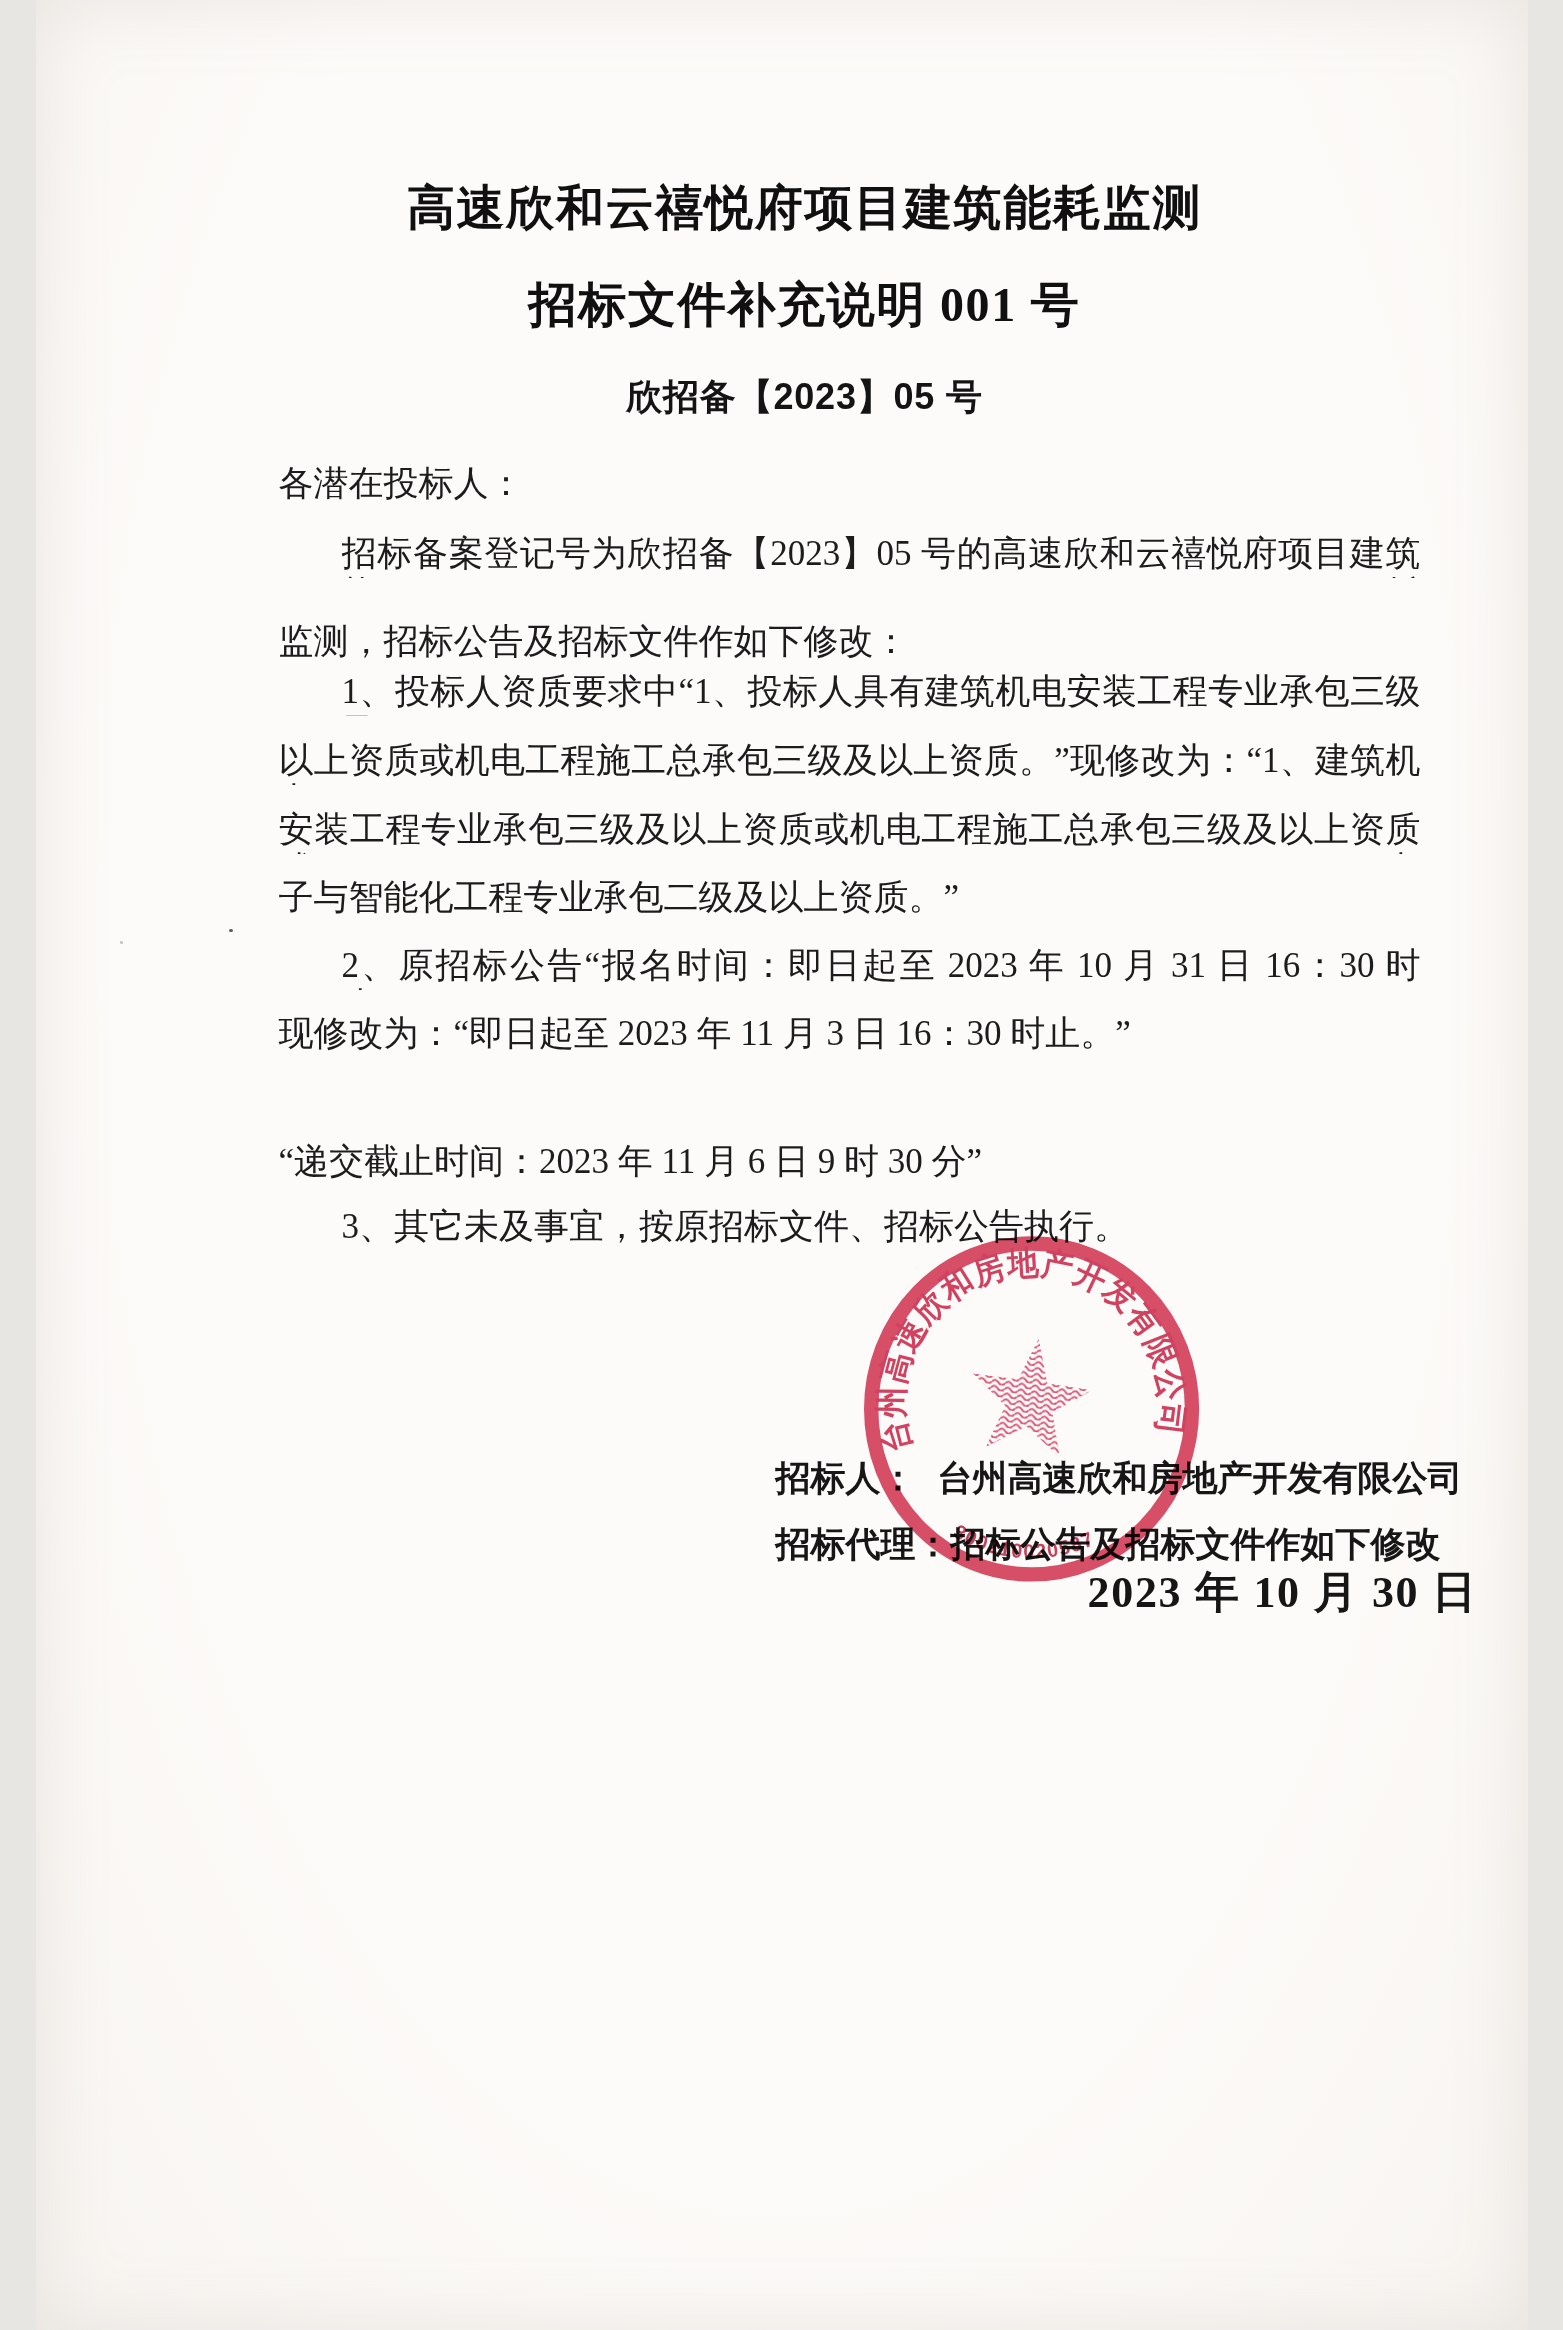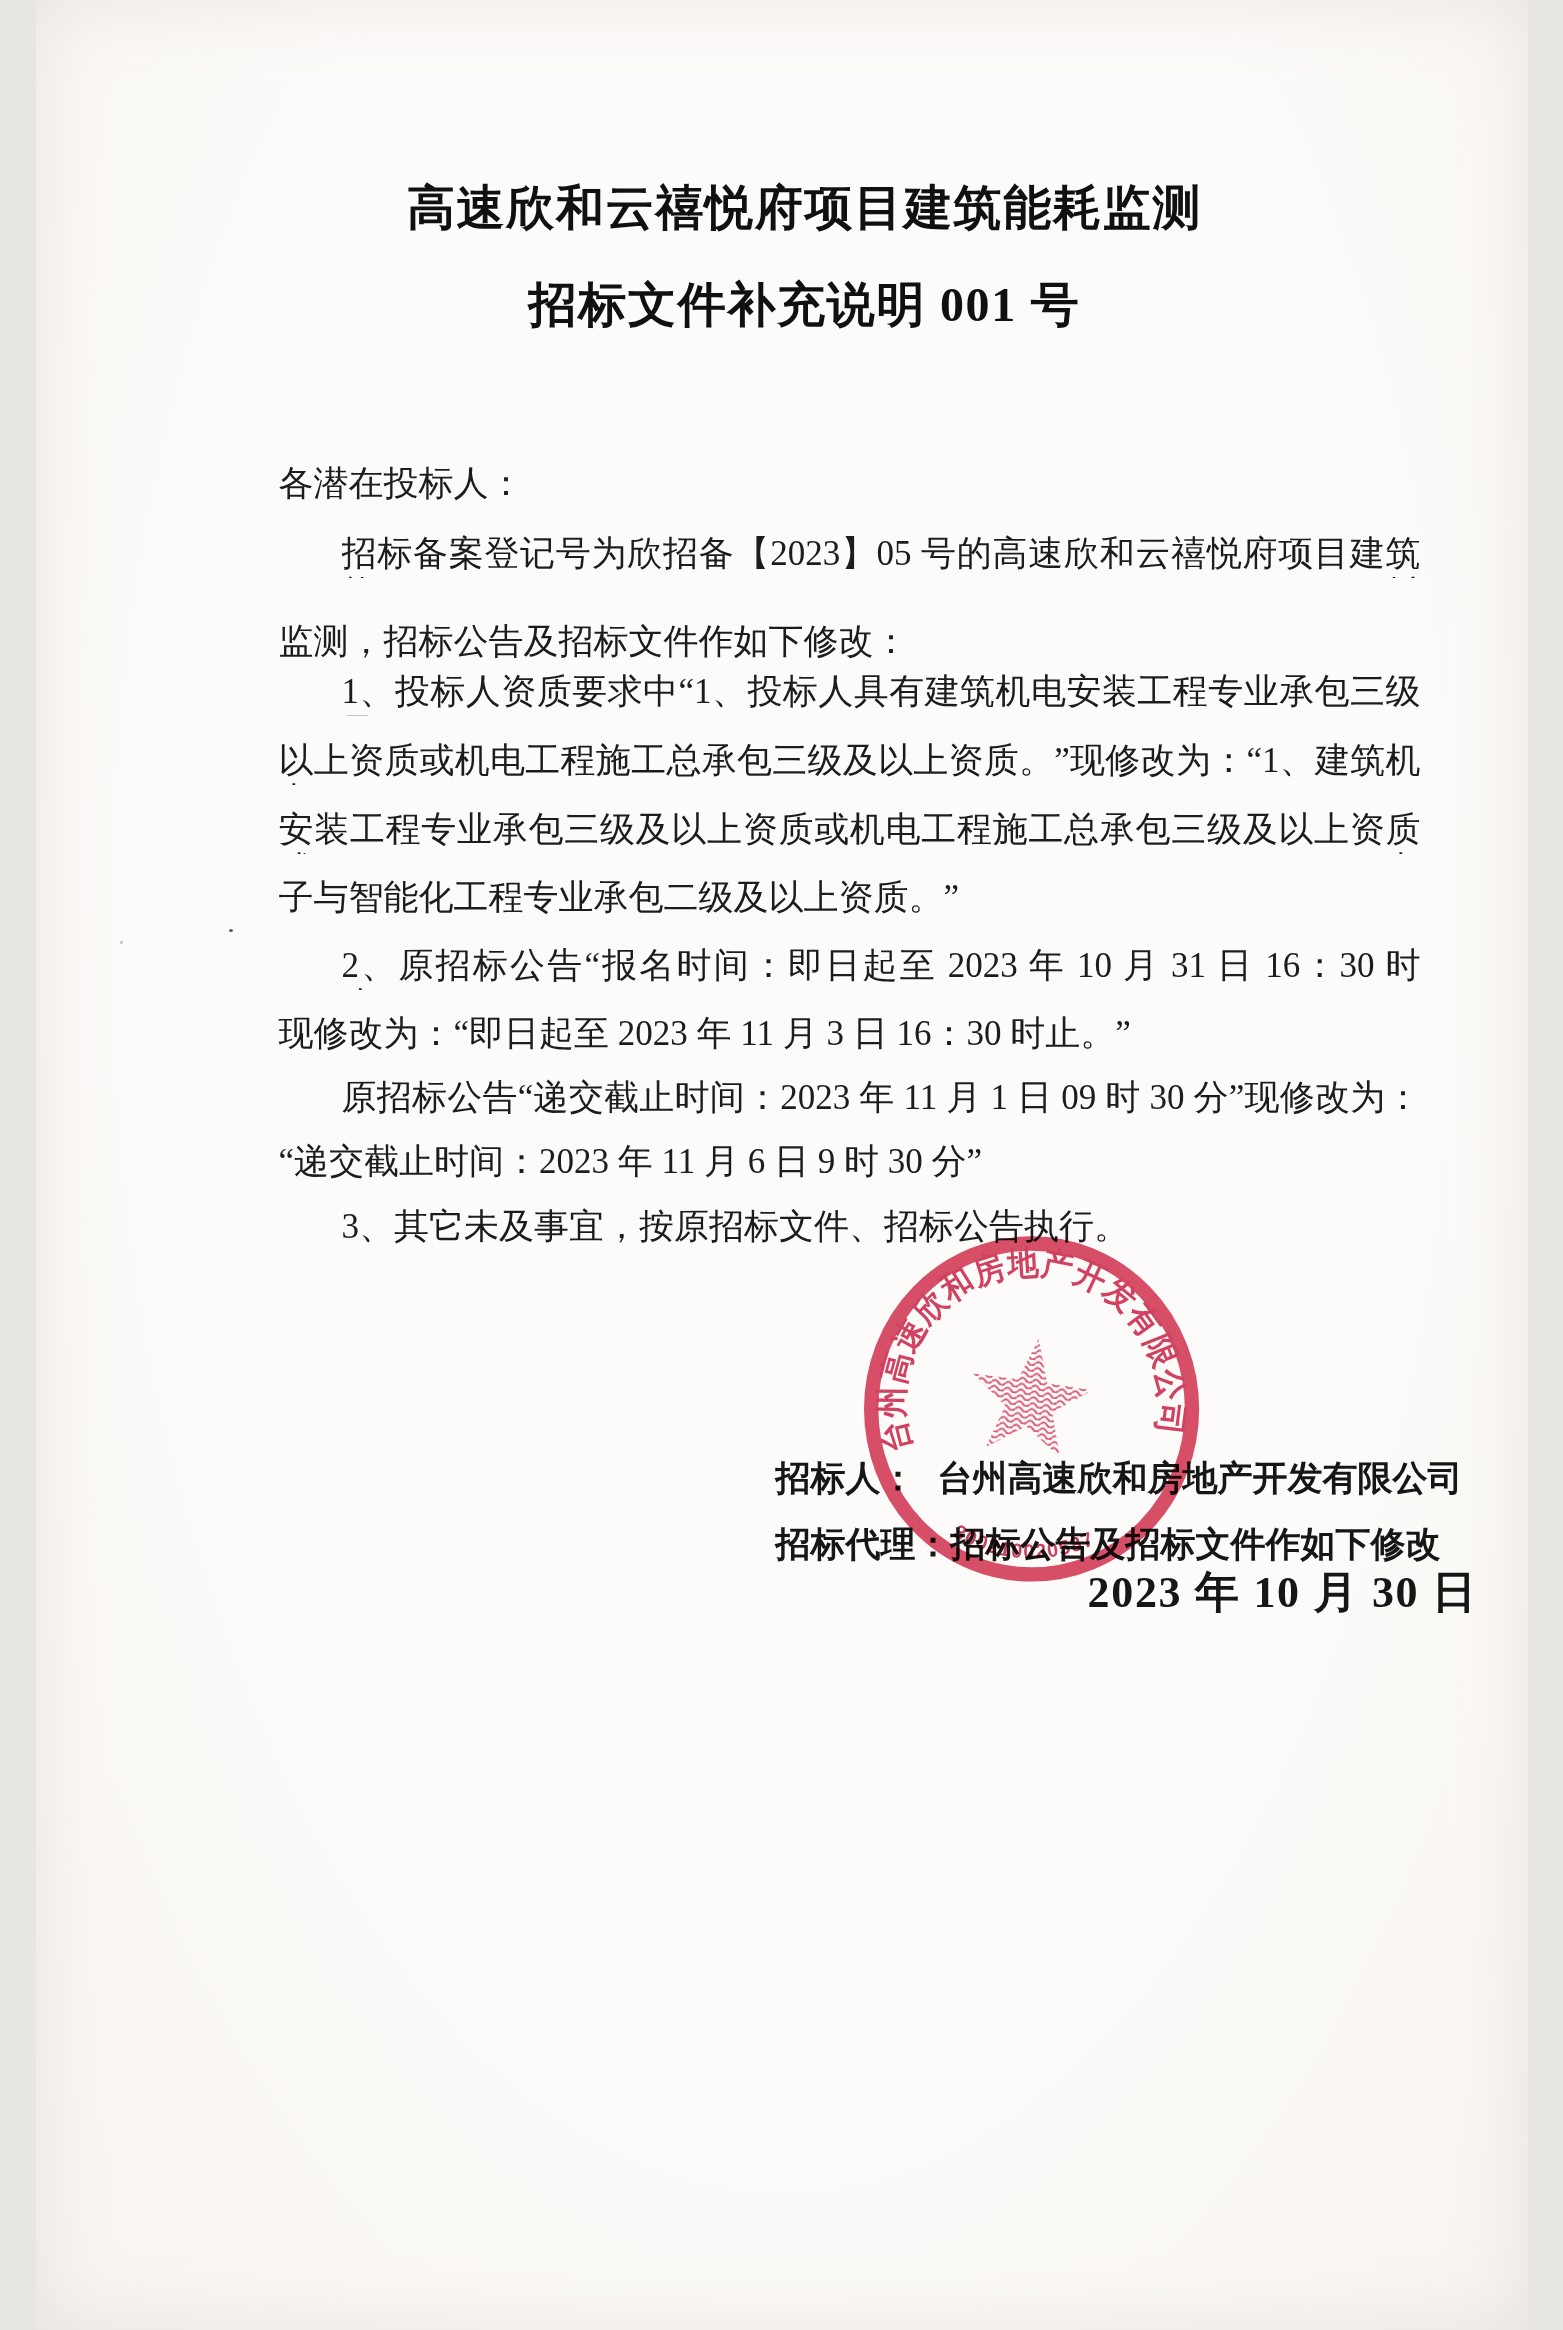--- a/index.html
+++ b/index.html
@@ -62,31 +62,31 @@
   .speck-1{left:193px;top:929px;width:4.2px;height:3.4px;background:#5a5a5a;}
   .speck-2{left:84px;top:941px;width:3.4px;height:2.5px;background:#c9c4bf;}
 </style>
 </head>
 <body>
 
 <div class="page">
 
   <div class="title-line" style="top:182px">高速欣和云禧悦府项目建筑能耗监测</div>
   <div class="title-line" style="top:279px">招标文件补充说明 001 号</div>
+  <div class="doc-number" style="top:377px">欣招备【2023】05 号</div>
 
   <div class="line" style="left:243px;top:464px">各潜在投标人：</div>
   <div class="line fill" style="left:306px;top:534px;width:1079px">招标备案登记号为欣招备【2023】05 号的高速欣和云禧悦府项目建筑能耗</div>
   <div class="line" style="left:243px;top:622px">监测，招标公告及招标文件作如下修改：</div>
   <div class="line fill" style="left:306px;top:672px;width:1079px">1、投标人资质要求中“1、投标人具有建筑机电安装工程专业承包三级及</div>
   <div class="line fill" style="left:243px;top:741px;width:1142px">以上资质或机电工程施工总承包三级及以上资质。”现修改为：“1、建筑机电</div>
   <div class="line fill" style="left:243px;top:810px;width:1142px">安装工程专业承包三级及以上资质或机电工程施工总承包三级及以上资质或电</div>
   <div class="line" style="left:243px;top:878px">子与智能化工程专业承包二级及以上资质。”</div>
   <div class="line fill" style="left:306px;top:946px;width:1079px">2、原招标公告“报名时间：即日起至 2023 年 10 月 31 日 16：30 时止。”</div>
   <div class="line" style="left:243px;top:1014px">现修改为：“即日起至 2023 年 11 月 3 日 16：30 时止。”</div>
-  <div class="line fill" style="left:306px;top:1078px;width:1079px">原招标公告“递交截止时间：2023 年 11 月 1 日 09 时 30 分”现修改为：</div>
   <div class="line" style="left:243px;top:1142px">“递交截止时间：2023 年 11 月 6 日 9 时 30 分”</div>
   <div class="line" style="left:306px;top:1207px">3、其它未及事宜，按原招标文件、招标公告执行。</div>
 
   <div class="sig-line" style="left:740px;top:1459px">
     <span>招标人：</span><span class="sig-gap"></span><span>台州高速欣和房地产开发有限公司</span>
   </div>
   <div class="sig-line" style="left:740px;top:1525px">
     <span>招标代理：</span><span>招标公告及招标文件作如下修改</span>
   </div>
   <div class="date-line" style="left:1052px;top:1569px">2023 年 10 月 30 日</div>

